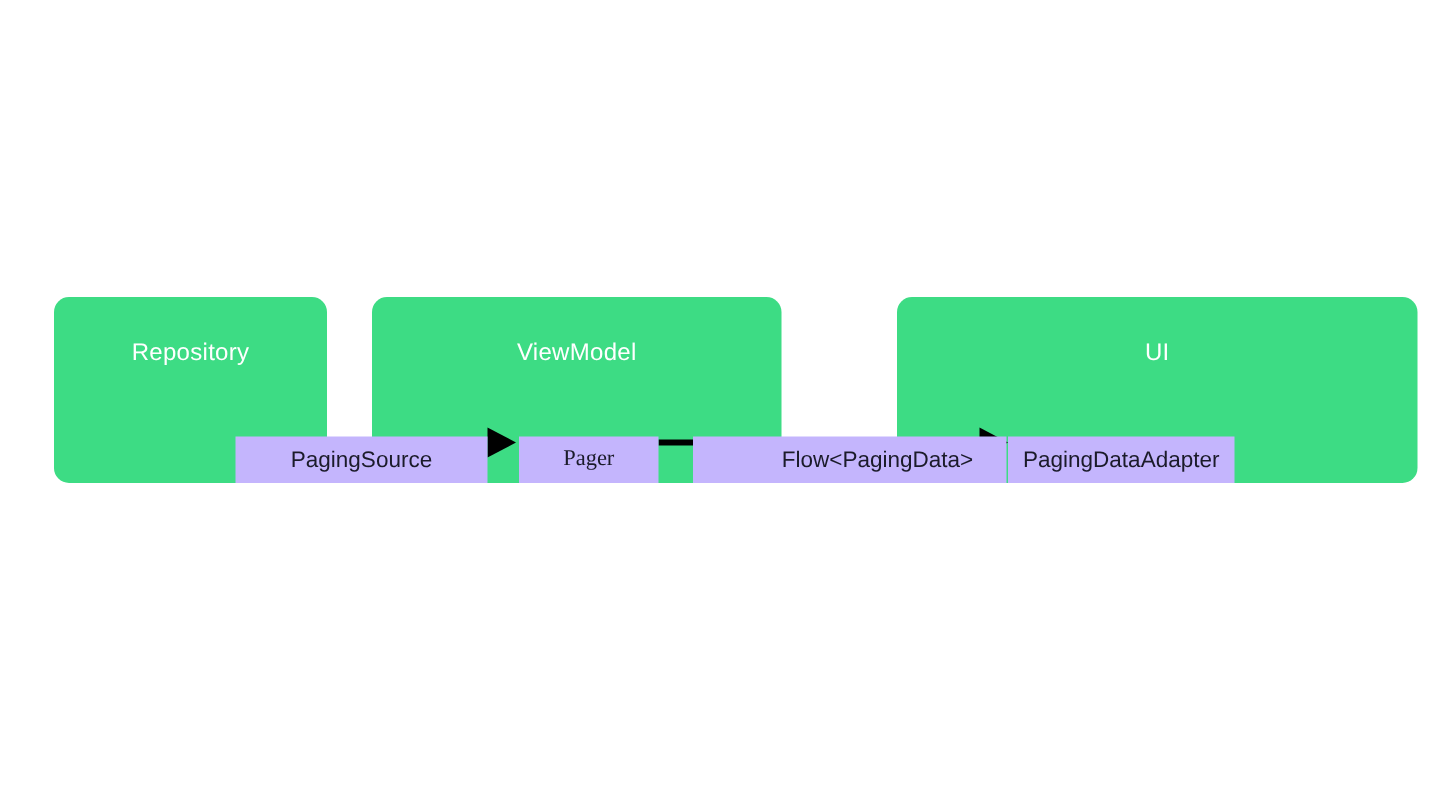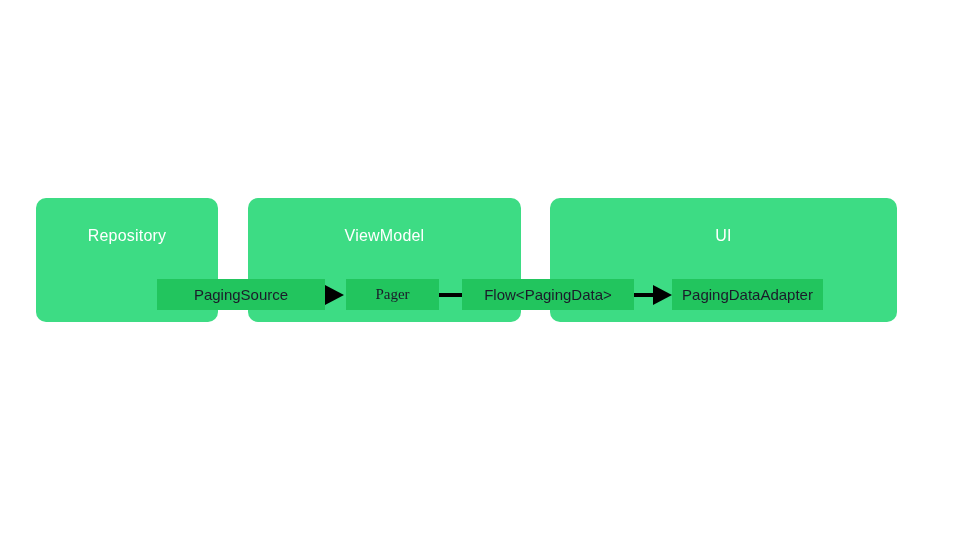--- a/index.html
+++ b/index.html
@@ -22,50 +22,50 @@
   
   .group-box {
     position: absolute;
     top: 198px;
     height: 124px;
     background: #3DDC84;
     border-radius: 10px;
   }
   #group-repository { left: 36px;  width: 182px; }
   #group-viewmodel  { left: 248px; width: 273px; }
-  #group-ui         { left: 550px; width: 347px; }
+  #group-ui         { left: 598px; width: 347px; }
 
   .group-title {
     position: absolute;
     top: 28px;
     left: 0;
     width: 100%;
     text-align: center;
     color: #ffffff;
     font-size: 16px;
     line-height: 19px;
     letter-spacing: 0.2px;
     white-space: nowrap;
   }
 
   
   .node {
     position: absolute;
-    top: 279px;
+    top: 291px;
     height: 31px;
-    background: #22c55e;
+    background: #c4b5fd;
     color: #1b1b2a;
     font-size: 15px;
     line-height: 31px;
     text-align: center;
     white-space: nowrap;
   }
   #node-pagingsource      { left: 157px; width: 168px; }
   #node-pager             { left: 346px; width: 93px; font-family: Liberation Serif, serif;  }
-  #node-flowpagingdata    { left: 462px; width: 172px; }
+  #node-flowpagingdata    { left: 462px; width: 172px; padding-left: 37px; }
   #node-pagingdataadapter { left: 672px; width: 151px; }
 
   
   .connector-line {
     position: absolute;
     height: 4px;
     background: #000000;
     top: 293px;
   }
   .arrow-head {

